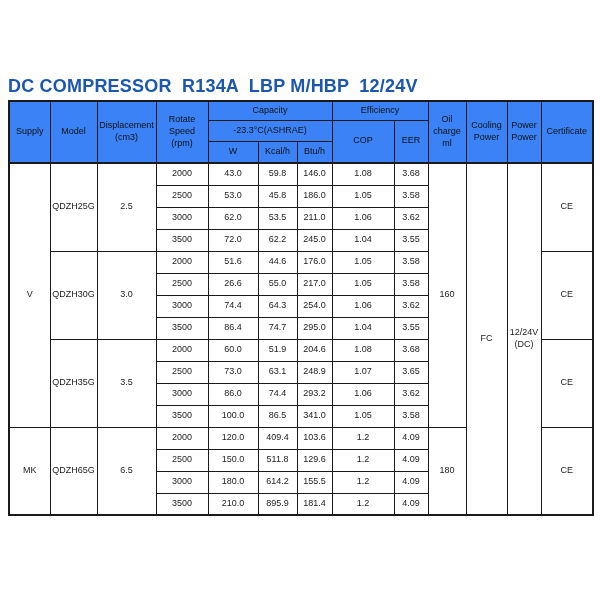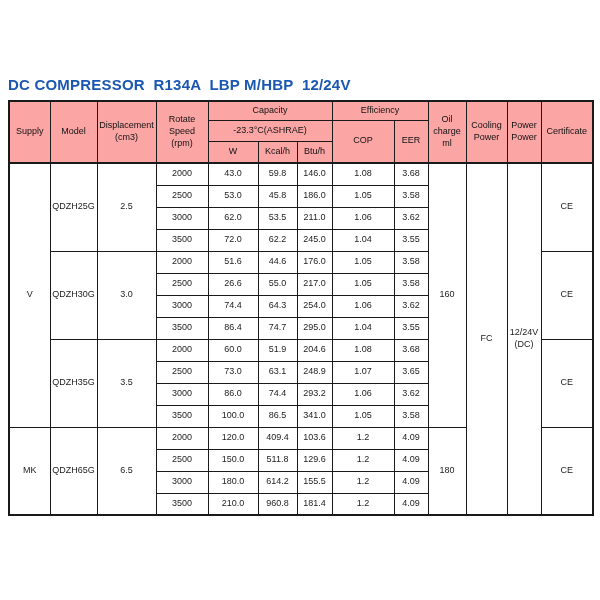--- a/index.html
+++ b/index.html
@@ -2,36 +2,36 @@
 <html><head>
 <meta charset="utf-8">
 <style>
   html,body { margin:0; padding:0; background:#ffffff; }
   .page {
     position:relative; width:600px; height:600px; background:#ffffff;
     font-family:"Liberation Sans", sans-serif; overflow:hidden;
   }
   .title {
     position:absolute; left:8px; top:76px;
-    font-size:15px; font-weight:bold; color:#1b57b1;
+    font-size:18px; font-weight:bold; color:#1b57b1;
     white-space:pre; letter-spacing:0.2px;
   }
   table.spec {
     position:absolute; left:8px; top:100px; width:584px;
     border-collapse:collapse; table-layout:fixed;
     font-size:9px; color:#222222;
     border:2px solid #1a1a1a;
   }
   table.spec td {
     border:1px solid #1a1a1a;
     text-align:center; vertical-align:middle;
     padding:0 1px; line-height:1.3;
     overflow:hidden; word-wrap:break-word;
   }
-  tr.hdr td { background:#fca5a5; color:#111; }
+  tr.hdr td { background:#3b82f6; color:#111; }
   tr.body-first td { border-top:2px solid #1a1a1a; }
   tr.hdr1 { height:19px; }
   tr.hdr2 { height:21px; }
   tr.hdr3 { height:22px; }
   tr.data { height:22px; }
 </style>
 </head>
 <body>
 
 <div class="page">
@@ -215,20 +215,20 @@
       <td>3000</td>
       <td>180.0</td>
       <td>614.2</td>
       <td>155.5</td>
       <td>1.2</td>
       <td>4.09</td>
     </tr>
     <tr class="data">
       <td>3500</td>
       <td>210.0</td>
-      <td>960.8</td>
+      <td>895.9</td>
       <td>181.4</td>
       <td>1.2</td>
       <td>4.09</td>
     </tr>
   </tbody>
     </table>
 </div>
 
 </body></html>

